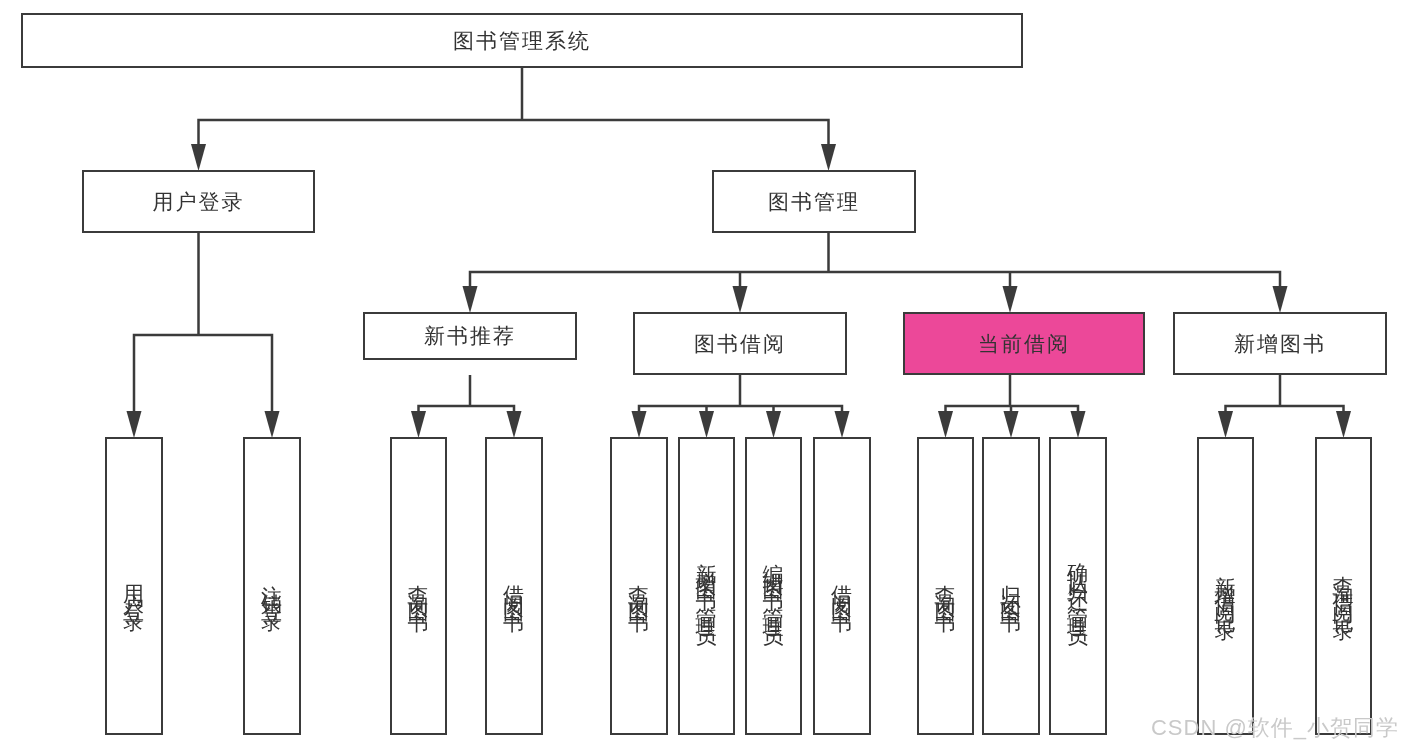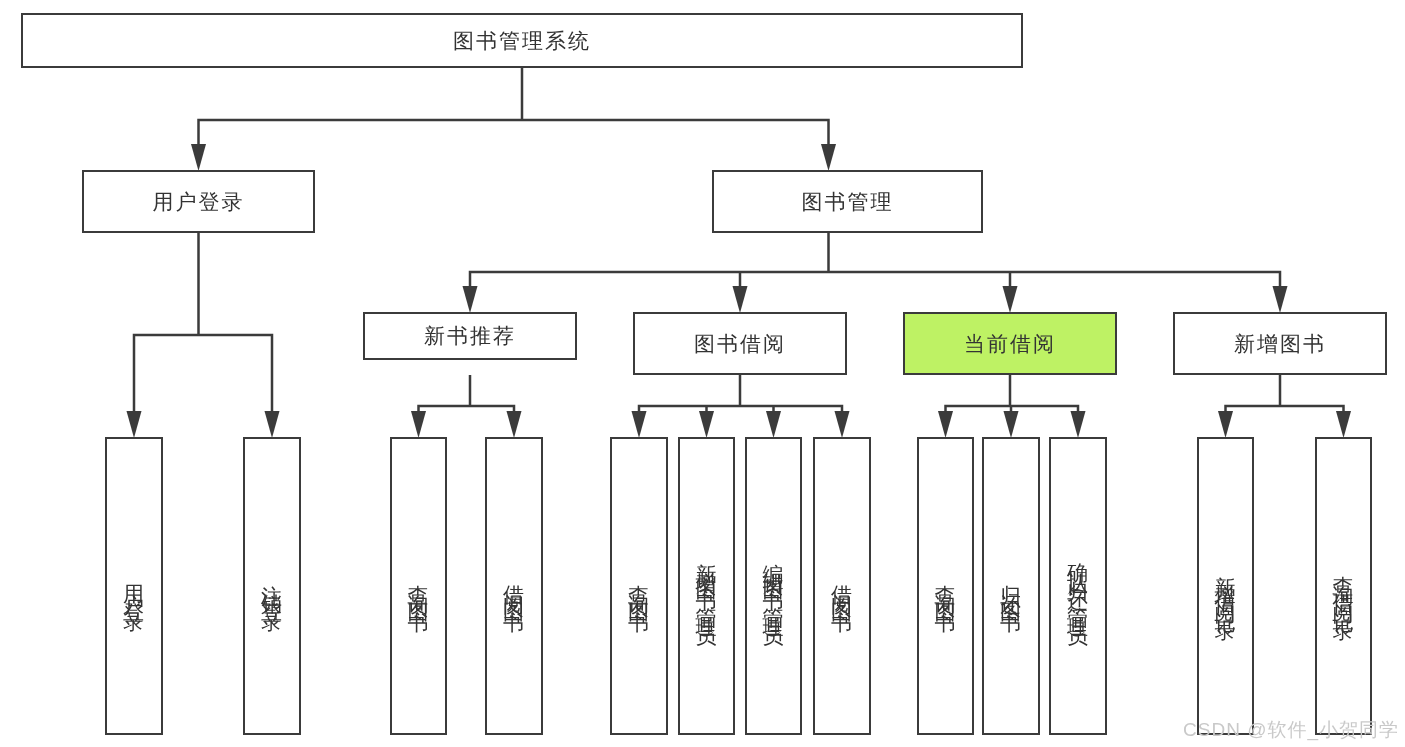--- a/index.html
+++ b/index.html
@@ -38,21 +38,21 @@
     writing-mode: vertical-rl;
     text-orientation: mixed;
     letter-spacing: 9px;
     line-height: 1;
     white-space: normal;
   }
   .watermark {
     position: absolute;
     right: 6px;
     bottom: 4px;
-    font-size: 19px;
+    font-size: 22px;
     letter-spacing: 1px;
     color: #c9c9c9;
     z-index: 5;
     white-space: nowrap;
   }
 </style>
 </head>
 <body>
 
 <div class="stage">
@@ -85,30 +85,30 @@
       <polygon points="1336,411 1351,411 1343.5,438" fill="#3b3b3b"></polygon>
     </svg>
 
   <div id="nodes-container">
       <div class="node" style="left: 21px; top: 13px; width: 1002px; height: 55px; border-color: rgb(59, 59, 59); background: rgb(255, 255, 255);">
         <span class="node-label" style="color: rgb(51, 51, 51);">图书管理系统</span>
       </div>
       <div class="node" style="left: 82px; top: 170px; width: 233px; height: 63px; border-color: rgb(59, 59, 59); background: rgb(255, 255, 255);">
         <span class="node-label" style="color: rgb(51, 51, 51);">用户登录</span>
       </div>
-      <div class="node" style="left: 712px; top: 170px; width: 271px; height: 63px; border-color: rgb(59, 59, 59); background: rgb(255, 255, 255);">
+      <div class="node" style="left: 712px; top: 170px; width: 204px; height: 63px; border-color: rgb(59, 59, 59); background: rgb(255, 255, 255);">
         <span class="node-label" style="color: rgb(51, 51, 51);">图书管理</span>
       </div>
       <div class="node" style="left: 363px; top: 312px; width: 214px; height: 48px; border-color: rgb(59, 59, 59); background: rgb(255, 255, 255);">
         <span class="node-label" style="color: rgb(51, 51, 51);">新书推荐</span>
       </div>
       <div class="node" style="left: 633px; top: 312px; width: 214px; height: 63px; border-color: rgb(59, 59, 59); background: rgb(255, 255, 255);">
         <span class="node-label" style="color: rgb(51, 51, 51); text-align: right;">图书借阅</span>
       </div>
-      <div class="node" style="left: 903px; top: 312px; width: 214px; height: 63px; border-color: rgb(59, 59, 59); background: #bef264;">
+      <div class="node" style="left: 903px; top: 312px; width: 242px; height: 63px; border-color: rgb(59, 59, 59); background: #ec4899;">
         <span class="node-label" style="color: rgb(51, 51, 51);">当前借阅</span>
       </div>
       <div class="node" style="left: 1173px; top: 312px; width: 214px; height: 63px; border-color: rgb(59, 59, 59); background: rgb(255, 255, 255);">
         <span class="node-label" style="color: rgb(51, 51, 51);">新增图书</span>
       </div>
       <div class="node vertical" style="left: 105px; top: 437px; width: 58px; height: 298px; border-color: rgb(59, 59, 59); background: rgb(255, 255, 255);">
         <span class="node-label" style="color: rgb(51, 51, 51);">用户登录</span>
       </div>
       <div class="node vertical" style="left: 243px; top: 437px; width: 58px; height: 298px; border-color: rgb(59, 59, 59); background: rgb(255, 255, 255);">
         <span class="node-label" style="color: rgb(51, 51, 51);">注销登录</span>

